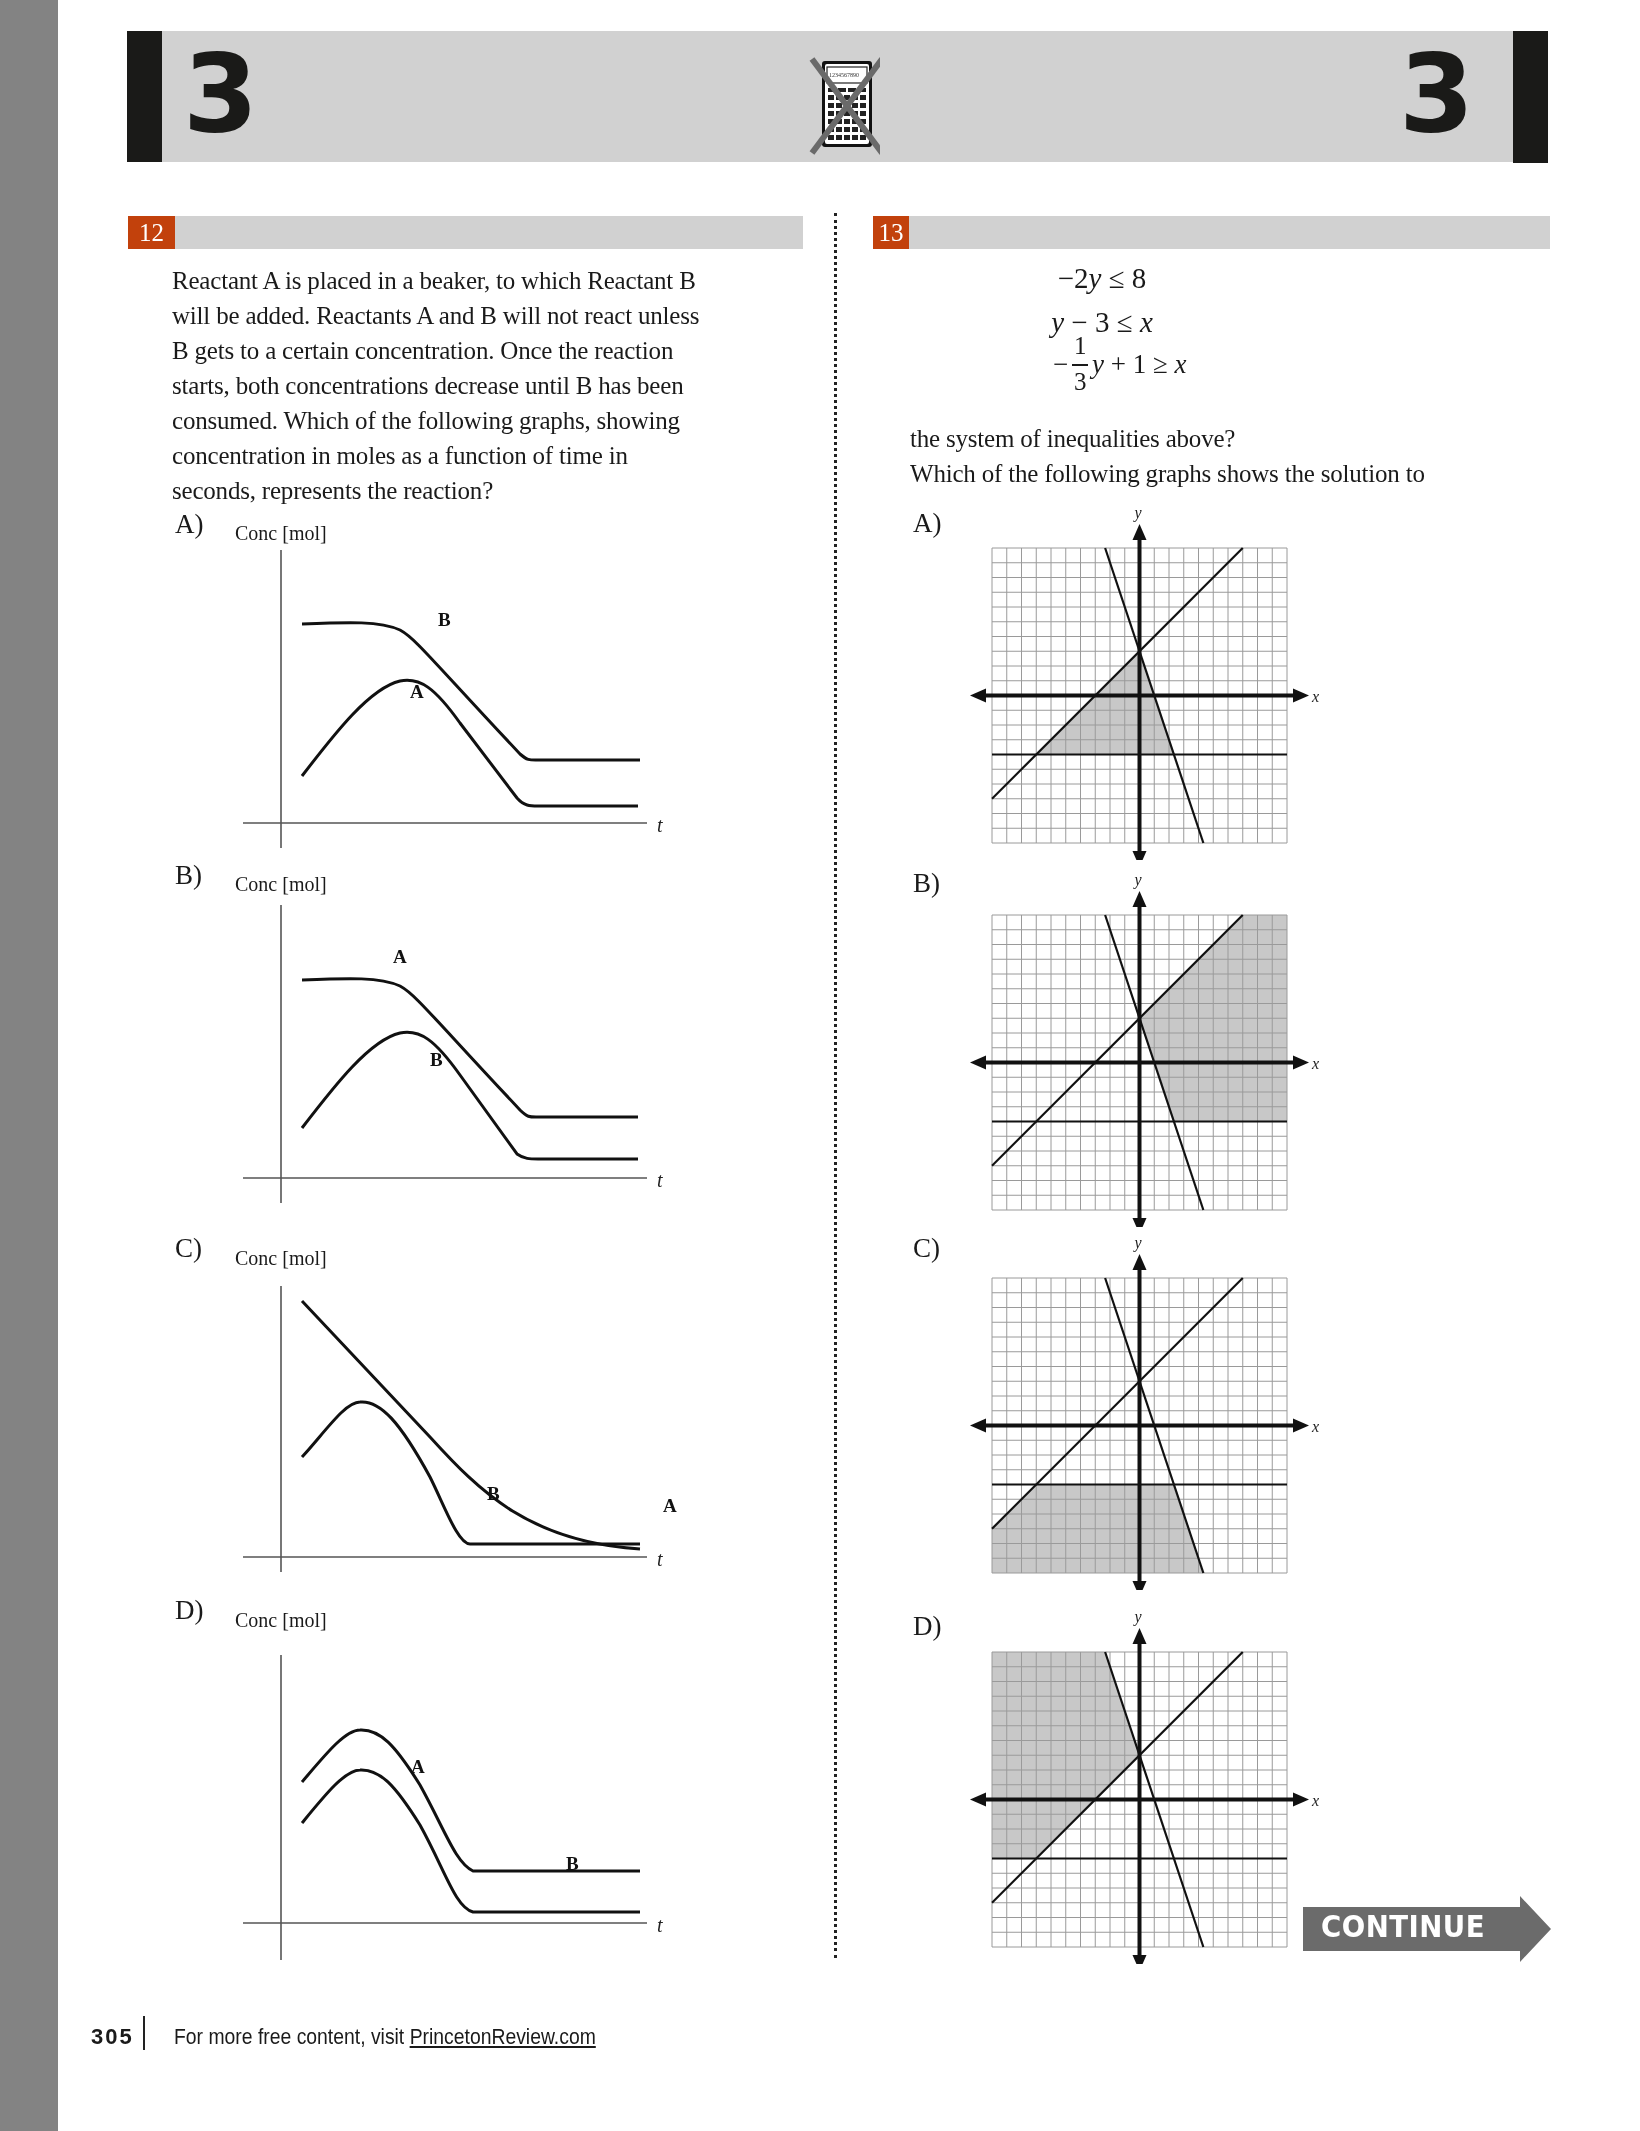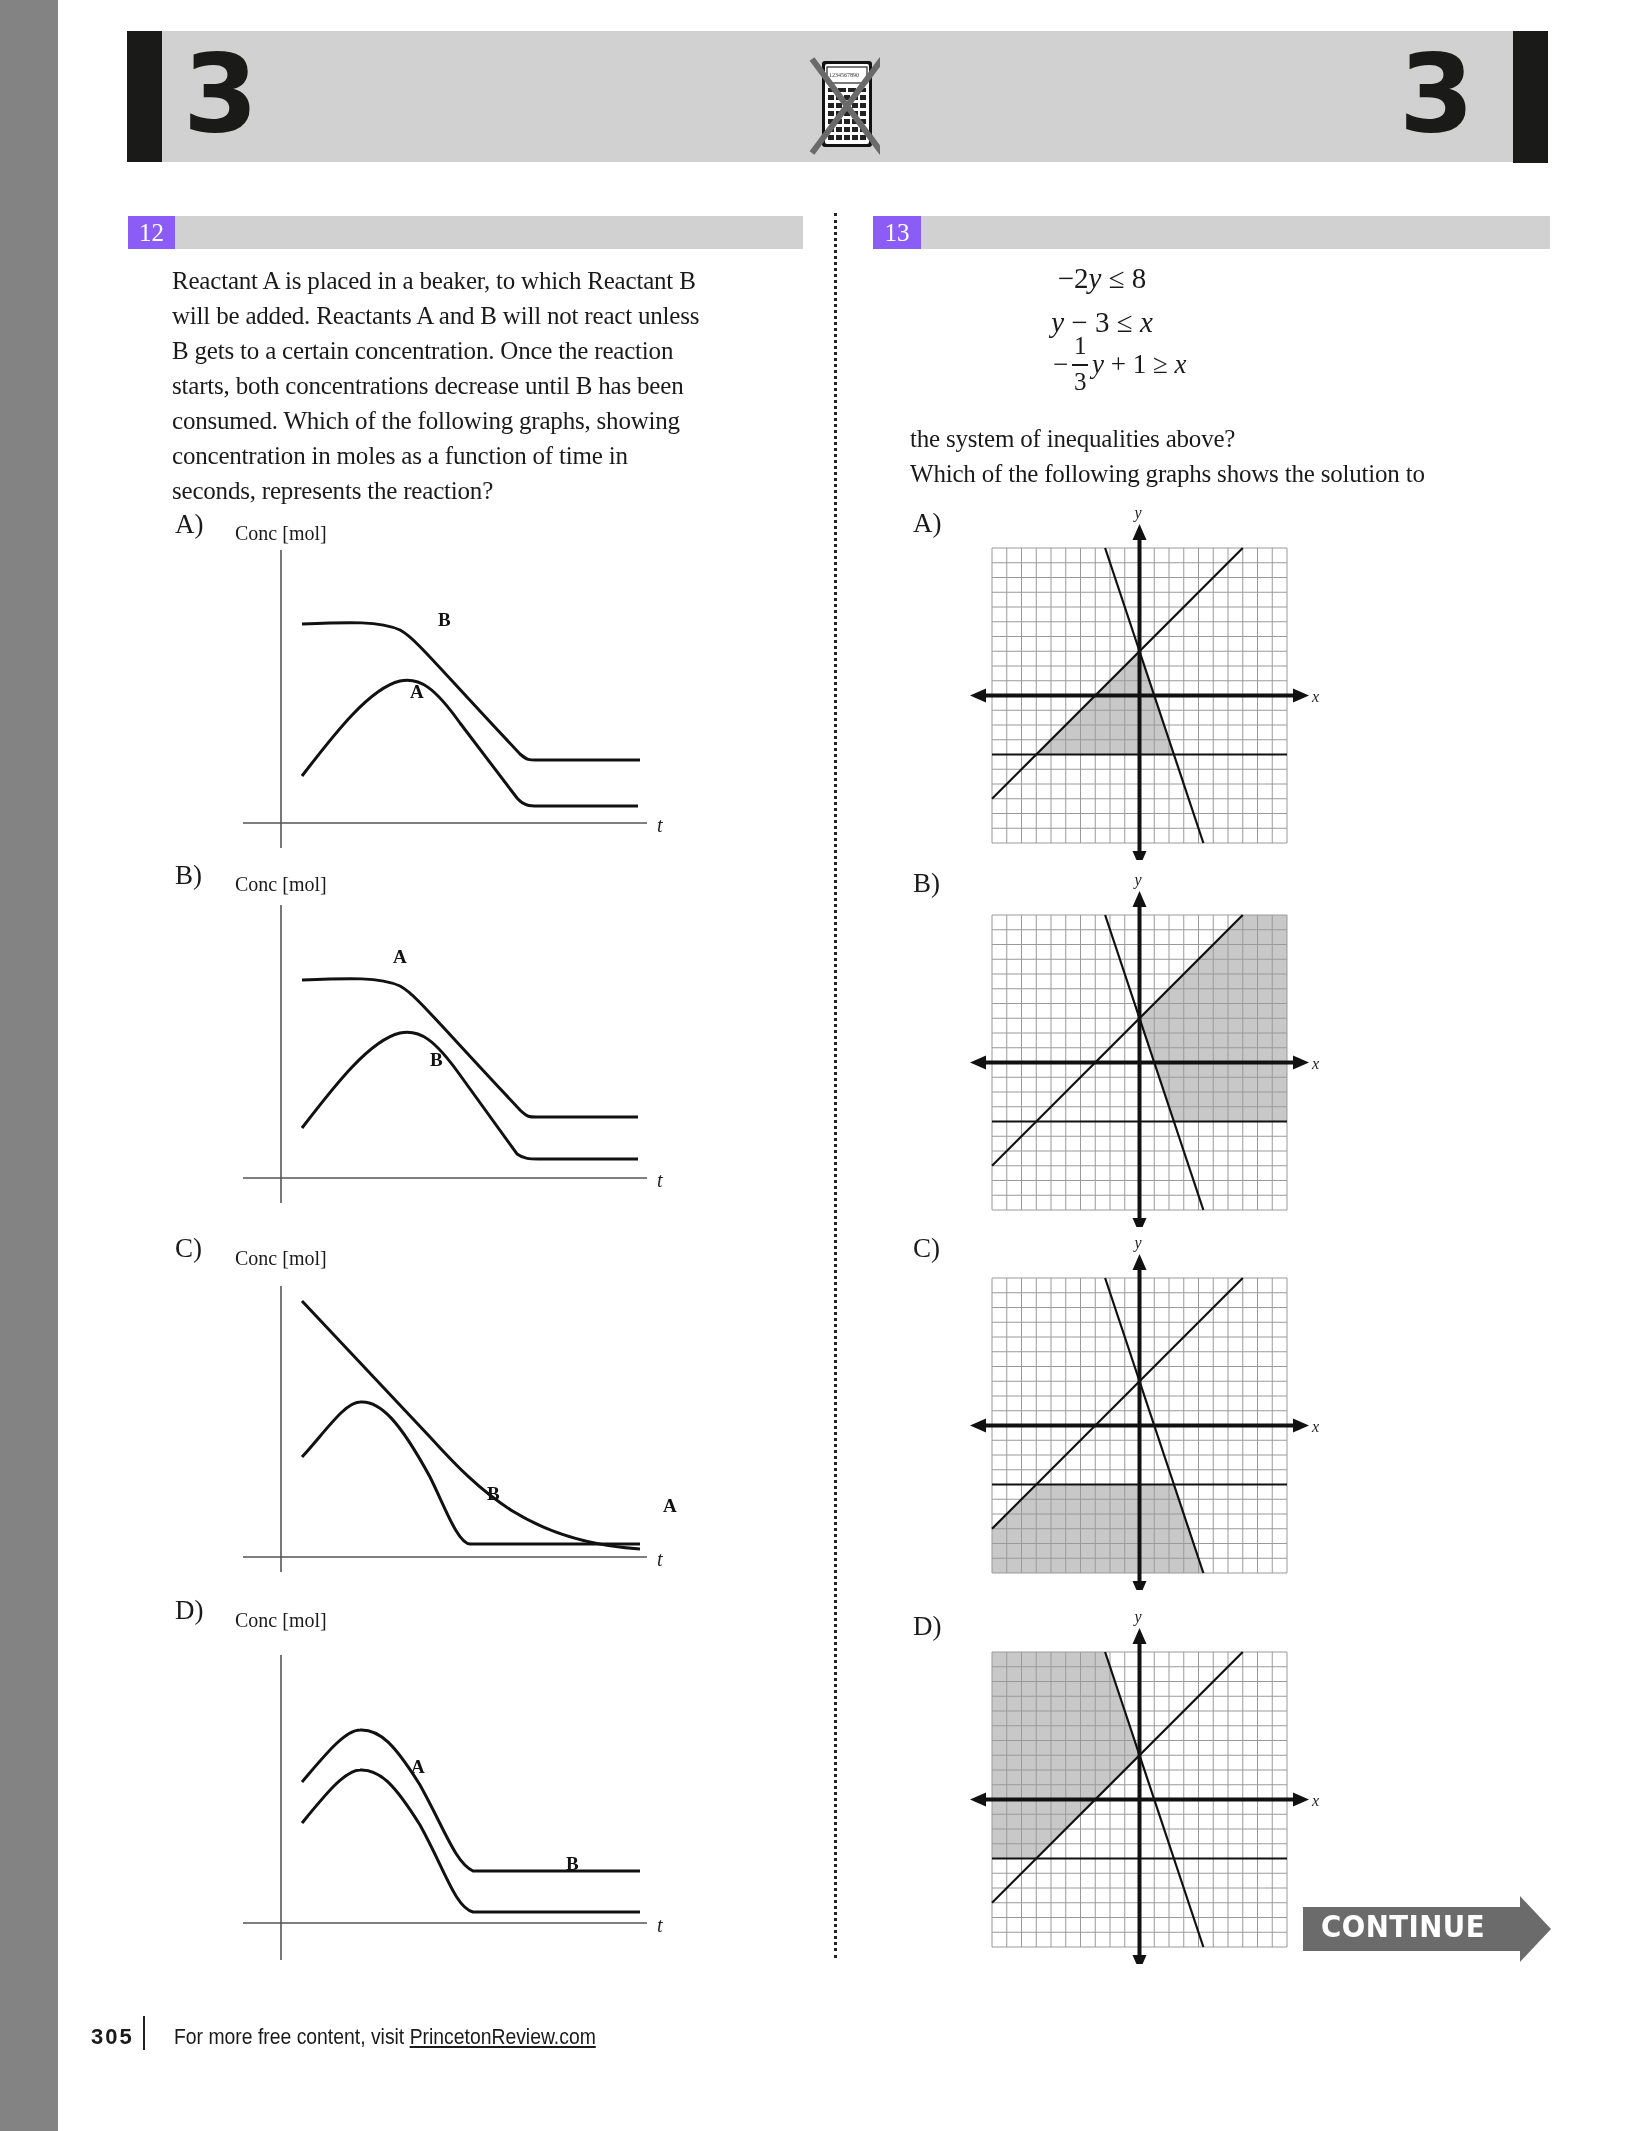--- a/index.html
+++ b/index.html
@@ -5,21 +5,21 @@
   html, body { margin:0; padding:0; }
   body { width:1640px; height:2131px; position:relative; background:#ffffff; overflow:hidden;
          font-family:"Liberation Serif", "DejaVu Serif", serif; color:#1a1a1a; }
   .abs { position:absolute; }
   .side-strip { left:0; top:0; width:58px; height:2131px; background:#838383; }
   .header { left:127px; top:31px; width:1421px; height:131px; background:#d1d1d1; }
   .hdr-bar-l { left:127px; top:31px; width:35px; height:131px; background:#1a1a18; }
   .hdr-bar-r { left:1513px; top:31px; width:35px; height:132px; background:#1a1a18; }
   .sec-num { font-family:"DejaVu Sans", sans-serif; font-weight:bold; font-size:108px; line-height:1; color:#1a1a18; top:40px; }
   .qbar { background:#d1d1d1; height:33px; top:216px; }
-  .qnum { background:#8b5cf6; color:#fff; height:33px; top:216px; font-size:25px; line-height:33px; text-align:center; }
+  .qnum { background:#c2410c; color:#fff; height:33px; top:216px; font-size:25px; line-height:33px; text-align:center; }
   .divider { left:834px; top:213px; width:0; height:1745px; border-left:3px dotted #222; }
   .qtext { font-size:25px; line-height:35px; letter-spacing:-0.2px; }
   .opt { font-size:27px; }
   .ylab { font-size:20px; }
   .eq { font-size:29px; font-style:normal; text-align:center; white-space:nowrap; }
   .eq i { font-style:italic; }
   .footer-num { font-family:"Liberation Sans", sans-serif; font-weight:bold; font-size:22px; left:91px; top:2024px; letter-spacing:2px; }
   .footer-sep { left:143px; top:2016px; width:2px; height:34px; background:#222; }
   .footer-txt { font-family:"Liberation Sans", sans-serif; font-size:22px; left:174px; top:2024px; transform:scaleX(0.88); transform-origin:left top; white-space:nowrap; }
   .footer-link { text-decoration:underline; }
@@ -78,21 +78,21 @@
       <rect x="60" y="80" width="6" height="5"></rect>
   </g>
   <line x1="12" y1="4" x2="82" y2="98" stroke="#6a6a6a" stroke-width="6"></line>
   <line x1="82" y1="4" x2="12" y2="98" stroke="#6a6a6a" stroke-width="6"></line>
 </svg>
 
 <div class="abs qbar" style="left:128px; width:675px;"></div>
 <div class="abs qnum" style="left:128px; width:47px;">12</div>
 
 <div class="abs qbar" style="left:873px; width:677px;"></div>
-<div class="abs qnum" style="left:873px; width:48px;">13</div>
+<div class="abs qnum" style="left:873px; width:36px;">13</div>
 
 <div class="abs divider"></div>
 
 <div class="abs qtext" style="left:172px; top:263px; width:640px;">
   <div>Reactant A is placed in a beaker, to which Reactant B</div>
   <div>will be added. Reactants A and B will not react unless</div>
   <div>B gets to a certain concentration. Once the reaction</div>
   <div>starts, both concentrations decrease until B has been</div>
   <div>consumed. Which of the following graphs, showing</div>
   <div>concentration in moles as a function of time in</div>

